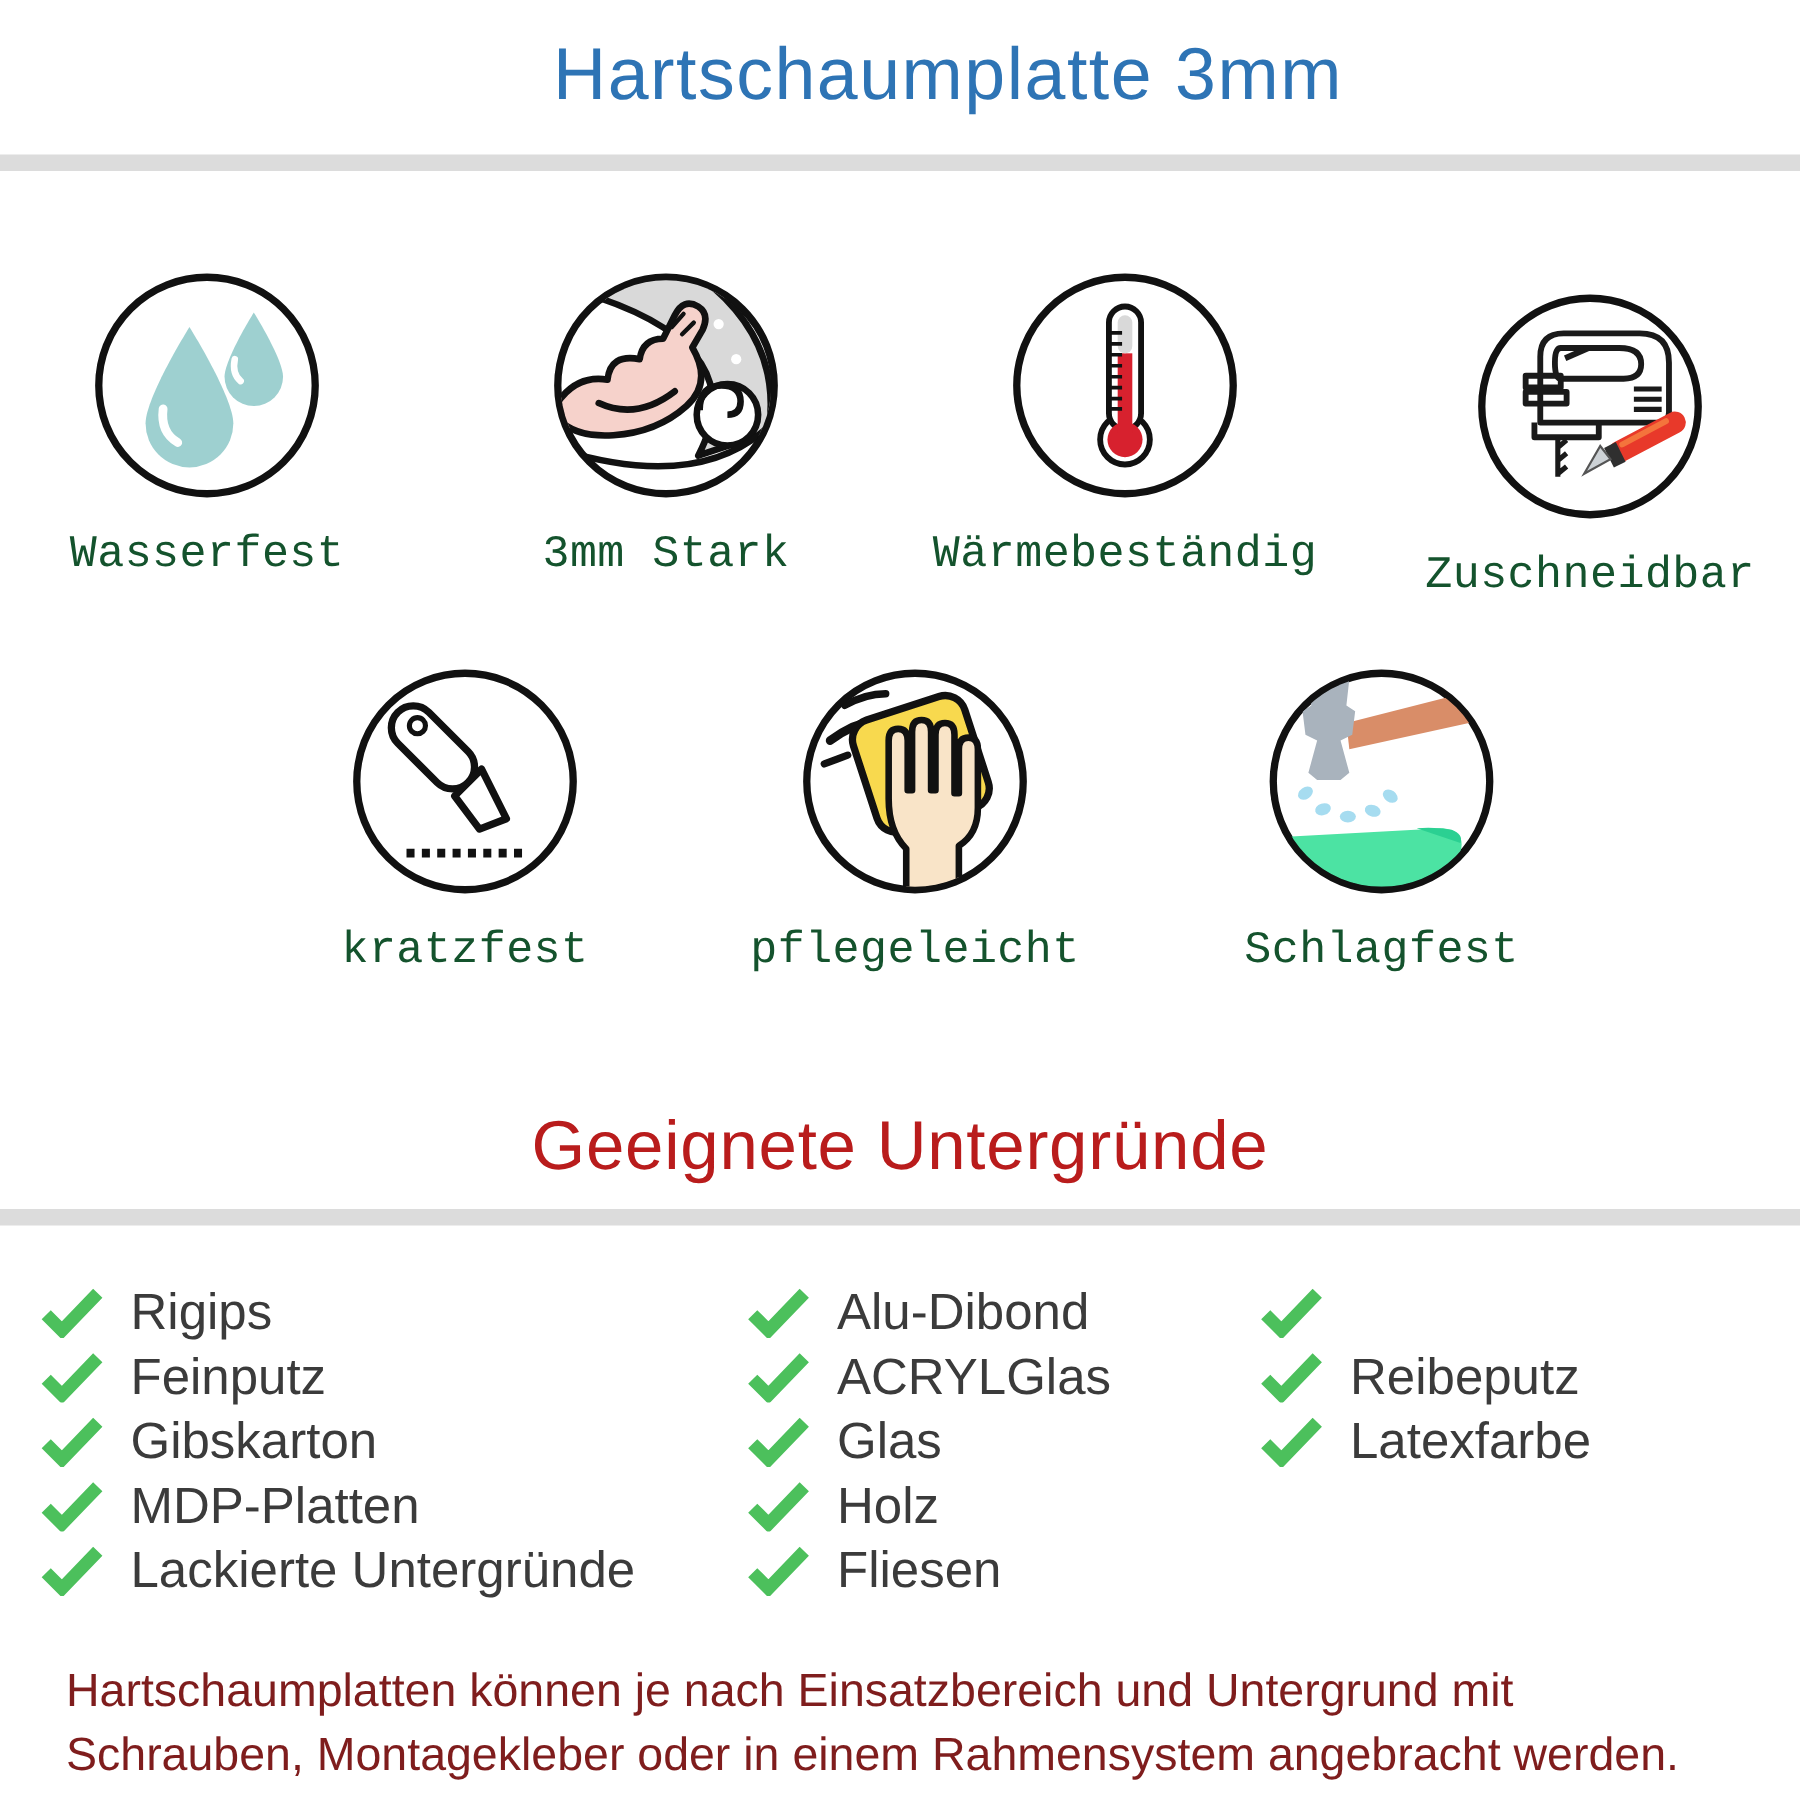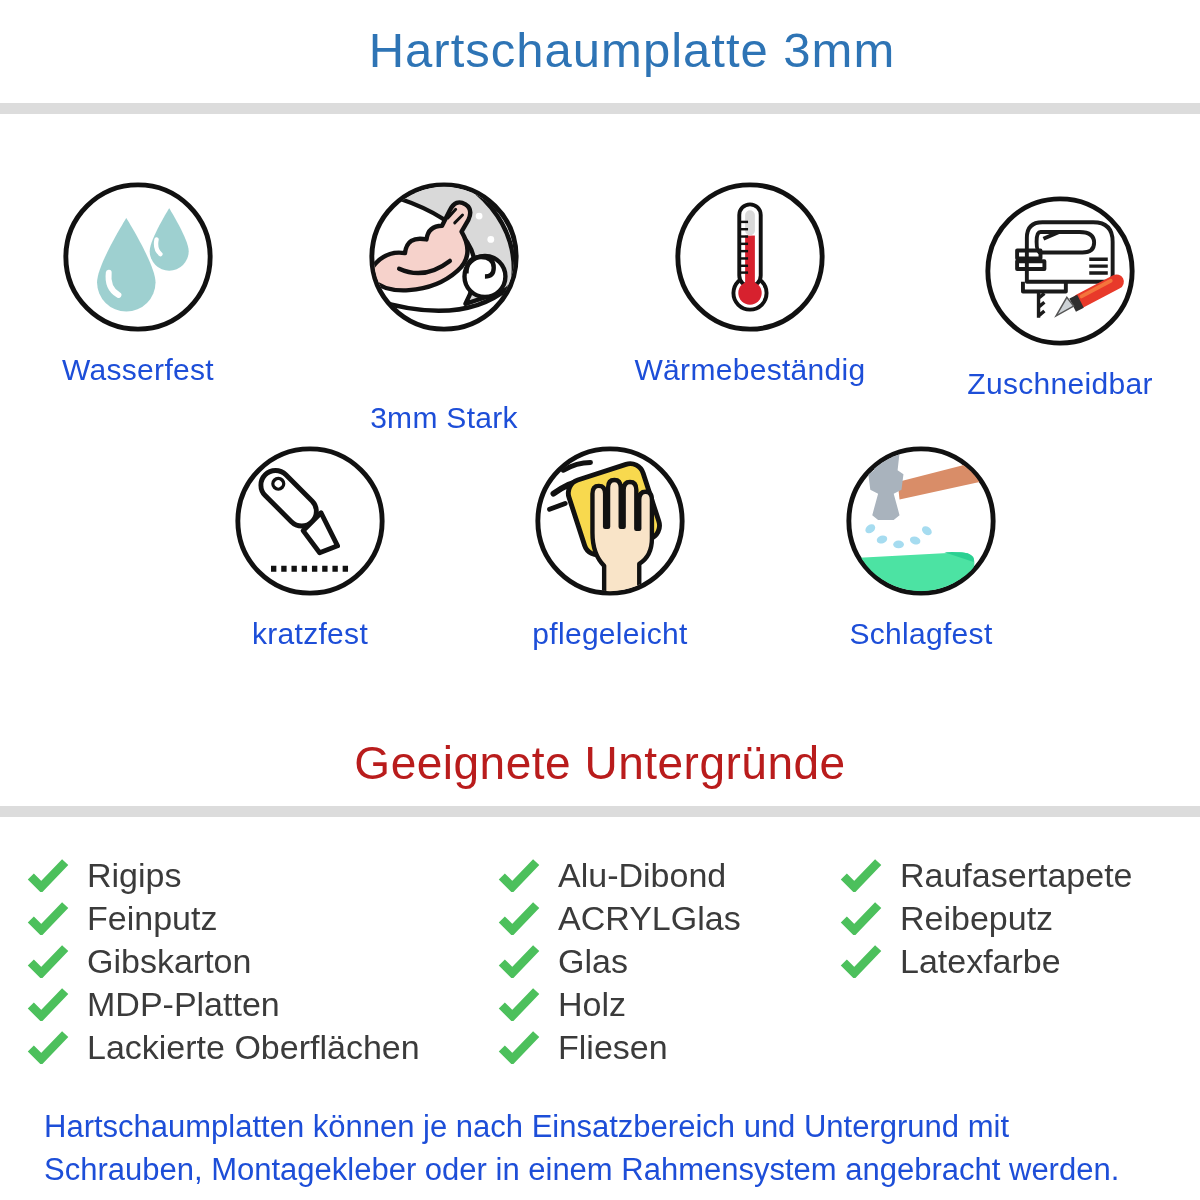--- a/index.html
+++ b/index.html
@@ -10,23 +10,23 @@
   .page-title {
     position:absolute; top:22px; left:0; width:100%; text-align:center;
     font-size:49px; font-weight:400; color:#2e74b5; letter-spacing:1px; white-space:nowrap;padding-left:32px;
   }
   .divider { position:absolute; left:0; width:100%; height:11px; background:#dcdcdc; }
   .divider-1 { top:103px; }
   .divider-2 { top:806px; }
 
   .feature { position:absolute; width:260px; display:flex; flex-direction:column; align-items:center; }
   .feature svg { width:156px; height:156px; display:block; }
-  .feature .f-label { margin-top:18px; font-size:30px; color:#1d4ed8; letter-spacing:0.3px; white-space:nowrap; }
+  .feature .f-label { margin-top:18px; font-size:30px; color:#14532d; letter-spacing:0.3px; white-space:nowrap;font-family:Liberation Mono, monospace; }
   .pos-r1c1 { left:8px;   top:179px; }
-  .pos-r1c2 { left:314px; top:179px;gap:48px; }
+  .pos-r1c2 { left:314px; top:179px; }
   .pos-r1c3 { left:620px; top:179px; }
   .pos-r1c4 { left:930px; top:193px; }
   .pos-r2c1 { left:180px; top:443px; }
   .pos-r2c2 { left:480px; top:443px; }
   .pos-r2c3 { left:791px; top:443px; }
 
   .section-title {
     position:absolute; top:736px; left:0; width:100%; text-align:center;
     font-size:46px; font-weight:400; color:#b91c1c; letter-spacing:0.5px; white-space:nowrap;
   }
@@ -34,21 +34,21 @@
   .subs-col { position:absolute; display:flex; flex-direction:column; }
   .col-1 { left:27px;  top:854px; }
   .col-2 { left:498px; top:854px; }
   .col-3 { left:840px; top:854px; }
   .check-row { display:flex; align-items:center; height:43px; }
   .check-row svg { width:42px; height:33px; flex:none; margin-right:18px; }
   .check-row .s-label { font-size:34px; color:#3b3b3b; white-space:nowrap; }
 
   .footer-note {
     position:absolute; left:44px; top:1105px; width:1140px;
-    font-size:31px; line-height:43px; color:#1d4ed8;
+    font-size:31px; line-height:43px; color:#7f1d1d;
   }
 </style>
 </head>
 <body>
 
 <div id="canvas">
 
   <div class="page-title">Hartschaumplatte 3mm</div>
   <div class="divider divider-1"></div>
 
@@ -211,21 +211,21 @@
     <div class="check-row">
       <svg viewBox="0 0 44 34">
           <path d="M4 18 L15 29 L40 3" fill="none" stroke="#4cc05c" stroke-width="9"></path>
         </svg>
       <span class="s-label">MDP-Platten</span>
     </div>
     <div class="check-row">
       <svg viewBox="0 0 44 34">
           <path d="M4 18 L15 29 L40 3" fill="none" stroke="#4cc05c" stroke-width="9"></path>
         </svg>
-      <span class="s-label">Lackierte Oberflächen</span>
+      <span class="s-label">Lackierte Untergründe</span>
     </div>
   </div>
 
   <div class="subs-col col-2">
     <div class="check-row">
       <svg viewBox="0 0 44 34">
           <path d="M4 18 L15 29 L40 3" fill="none" stroke="#4cc05c" stroke-width="9"></path>
         </svg>
       <span class="s-label">Alu-Dibond</span>
     </div>
@@ -253,21 +253,20 @@
         </svg>
       <span class="s-label">Fliesen</span>
     </div>
   </div>
 
   <div class="subs-col col-3">
     <div class="check-row">
       <svg viewBox="0 0 44 34">
           <path d="M4 18 L15 29 L40 3" fill="none" stroke="#4cc05c" stroke-width="9"></path>
         </svg>
-      <span class="s-label">Raufasertapete</span>
     </div>
     <div class="check-row">
       <svg viewBox="0 0 44 34">
           <path d="M4 18 L15 29 L40 3" fill="none" stroke="#4cc05c" stroke-width="9"></path>
         </svg>
       <span class="s-label">Reibeputz</span>
     </div>
     <div class="check-row">
       <svg viewBox="0 0 44 34">
           <path d="M4 18 L15 29 L40 3" fill="none" stroke="#4cc05c" stroke-width="9"></path>

